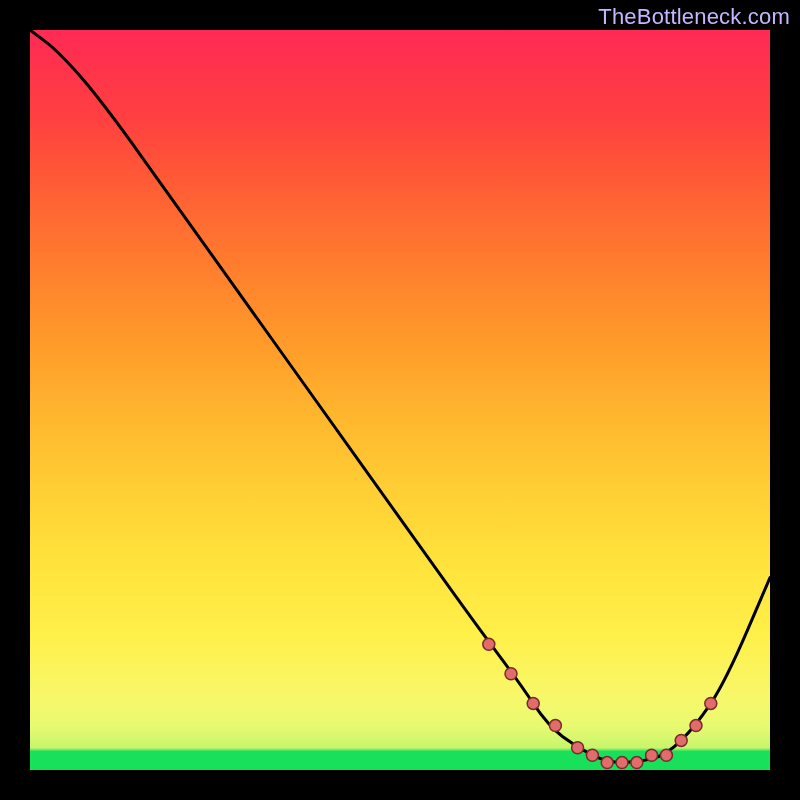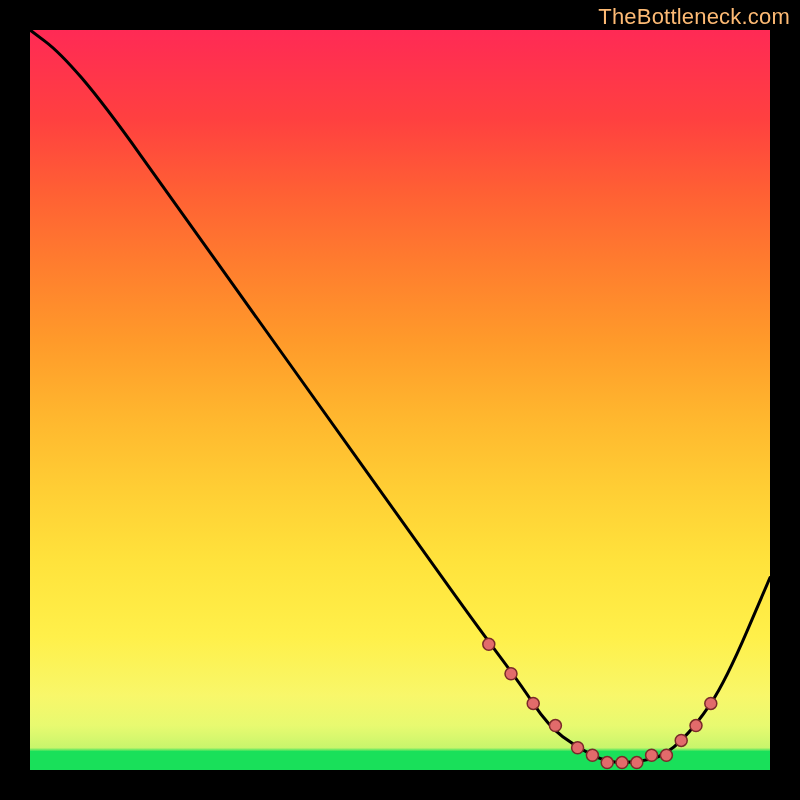--- a/index.html
+++ b/index.html
@@ -41,21 +41,21 @@
       #ff7e2e 68%,
       #ff6034 78%,
       #ff4040 88%,
       #ff2a55 100%
     );
   }
   .watermark {
     position: absolute;
     top: 4px;
     right: 10px;
-    color: #fdba74;
+    color: #c4b5fd;
     font-size: 22px;
     font-weight: 500;
     letter-spacing: 0.2px;
   }
   svg.curve {
     position: absolute;
     top: 0;
     left: 0;
     width: 740px;
     height: 740px;

